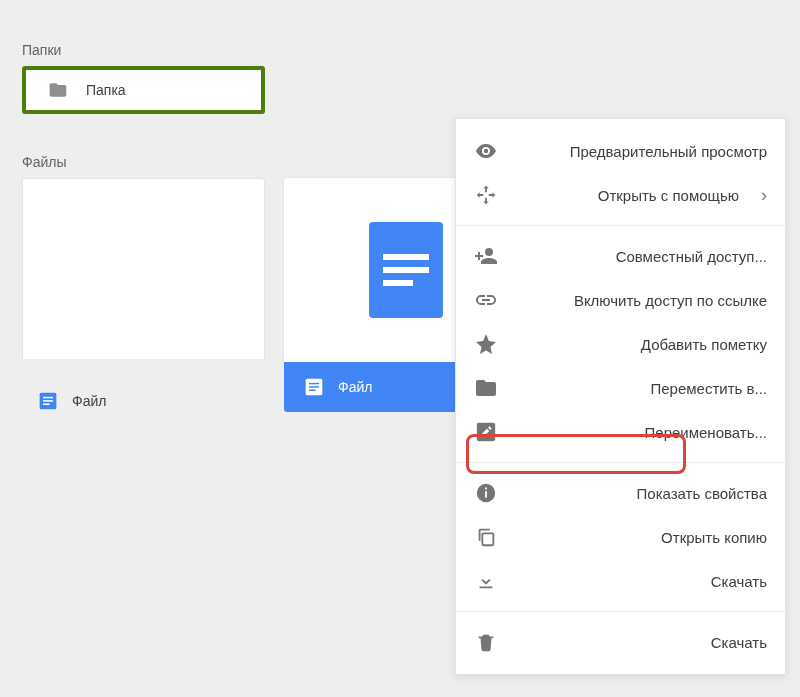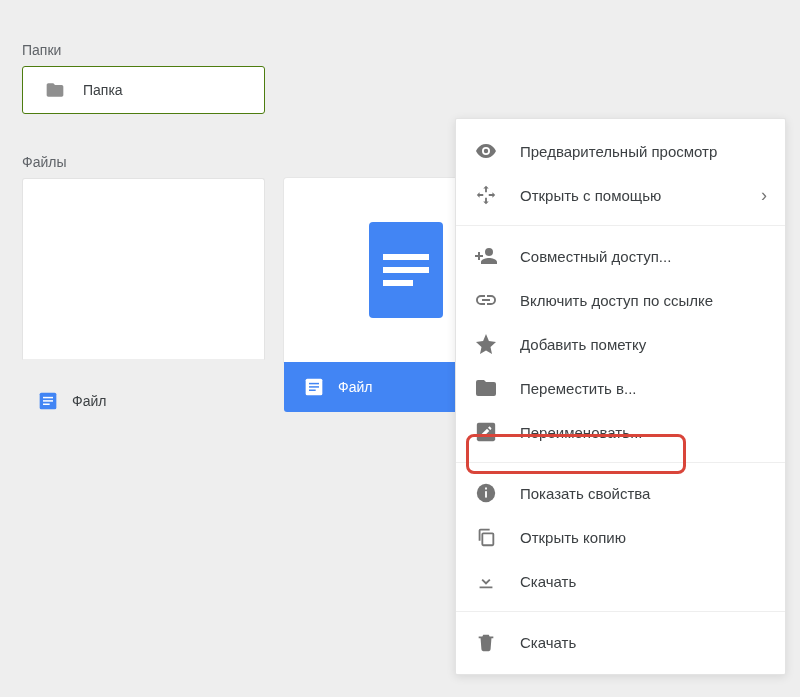--- a/index.html
+++ b/index.html
@@ -26,21 +26,21 @@
       left: 22px;
       top: 30px;
     }
     .folder-card {
       position: absolute;
       left: 22px;
       top: 66px;
       width: 243px;
       height: 48px;
       background: #fff;
-      border: 1px solid #4d7c0f;
+      border: 4px solid #4d7c0f;
       border-radius: 3px;
       display: flex;
       align-items: center;
       padding-left: 20px;
       gap: 16px;
       font-size: 14px;
       color: #3c4043;
     }
     .folder-icon {
       width: 24px;
@@ -141,20 +141,21 @@
       height: 24px;
       flex-shrink: 0;
       display: flex;
       align-items: center;
       justify-content: center;
       fill: #757575;
       color: #757575;
     }
     .menu-item .mi-label {
       flex: 1;
+      text-align: right;
     }
     .menu-item .chevron {
       font-size: 18px;
       color: #757575;
     }
     .menu-divider {
       height: 1px;
       background: #eee;
       margin: 8px 0;
     }

